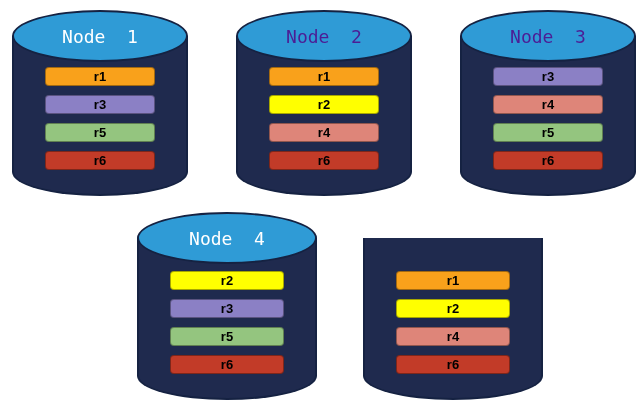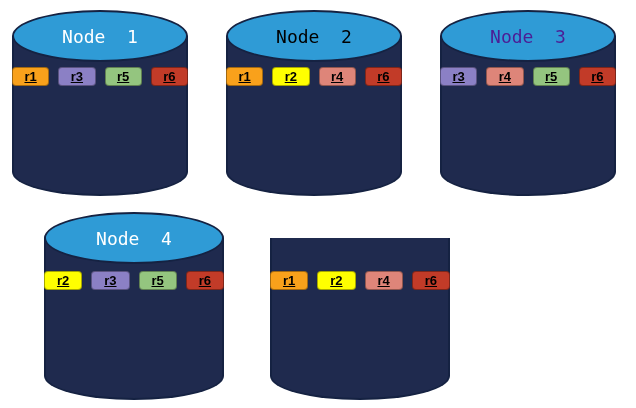--- a/index.html
+++ b/index.html
@@ -6,28 +6,29 @@
   .canvas {
     position: relative;
     width: 636px;
     height: 408px;
     background: #ffffff;
     overflow: hidden;
     font-family: "Liberation Sans", sans-serif;
   }
   .row-top {
     position: absolute;
-    top: 10px; left: 12px; right: 20px;
+    top: 10px; left: 12px; right: 0;
     display: flex;
     justify-content: space-between;
   }
   .row-bottom {
     position: absolute;
     top: 212px; left: 0; right: 0;
     display: flex;
+    justify-content: center;
     gap: 46px;
     margin-left: 44px;
   }
   .cyl {
     position: relative;
     width: 176px;
     height: 186px;
     flex: 0 0 auto;
   }
   .row-bottom .cyl { width: 180px; height: 188px; }
@@ -58,25 +59,24 @@
     font-family: "DejaVu Sans Mono", monospace;
     font-size: 18px;
     font-weight: 400;
     white-space: pre;
     letter-spacing: 0px;
   }
   .bars {
     position: absolute;
     left: 0; right: 0; top: 57px;
     display: flex;
-    flex-direction: row;
+    flex-direction: column;
     align-items: center;
     gap: 9px;
     z-index: 3;
-    text-decoration: underline;
   }
   .row-bottom .bars { top: 59px; }
   .bar {
     width: 63%;
     height: 19px;
     box-sizing: border-box;
     border: 1px solid rgba(0,0,0,0.35);
     border-radius: 4px;
     display: flex;
     align-items: center;
@@ -101,21 +101,21 @@
         <div class="bars">
           <div class="bar" style="background: rgb(249, 161, 27); color: rgb(0, 0, 0);">r1</div>
           <div class="bar" style="background: rgb(139, 128, 197); color: rgb(0, 0, 0);">r3</div>
           <div class="bar" style="background: rgb(148, 197, 127); color: rgb(0, 0, 0);">r5</div>
           <div class="bar" style="background: rgb(194, 59, 40); color: rgb(0, 0, 0);">r6</div>
         </div>
       </div>
       <div class="cyl">
         <div class="cyl-body" style="background: rgb(31, 42, 78); border-color: rgb(21, 34, 66);"></div>
         <div class="cyl-top" style="background: rgb(47, 155, 214); border-color: rgb(21, 34, 66);">
-          <span class="node-label" style="color: #000000;">Node  2</span>
+          <span class="node-label" style="color: #4c1d95;">Node  2</span>
         </div>
         <div class="bars">
           <div class="bar" style="background: rgb(249, 161, 27); color: rgb(0, 0, 0);">r1</div>
           <div class="bar" style="background: rgb(255, 255, 0); color: rgb(0, 0, 0);">r2</div>
           <div class="bar" style="background: rgb(222, 133, 121); color: rgb(0, 0, 0);">r4</div>
           <div class="bar" style="background: rgb(194, 59, 40); color: rgb(0, 0, 0);">r6</div>
         </div>
       </div>
       <div class="cyl">
         <div class="cyl-body" style="background: rgb(31, 42, 78); border-color: rgb(21, 34, 66);"></div>

